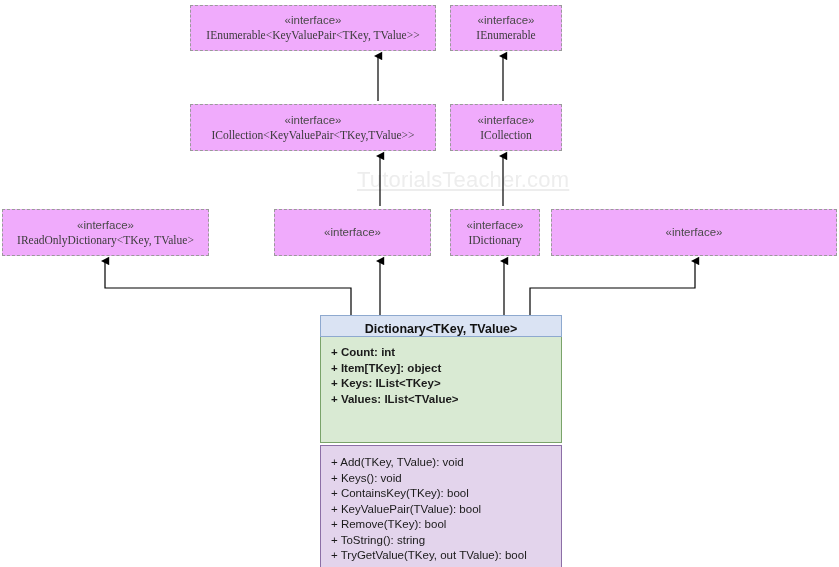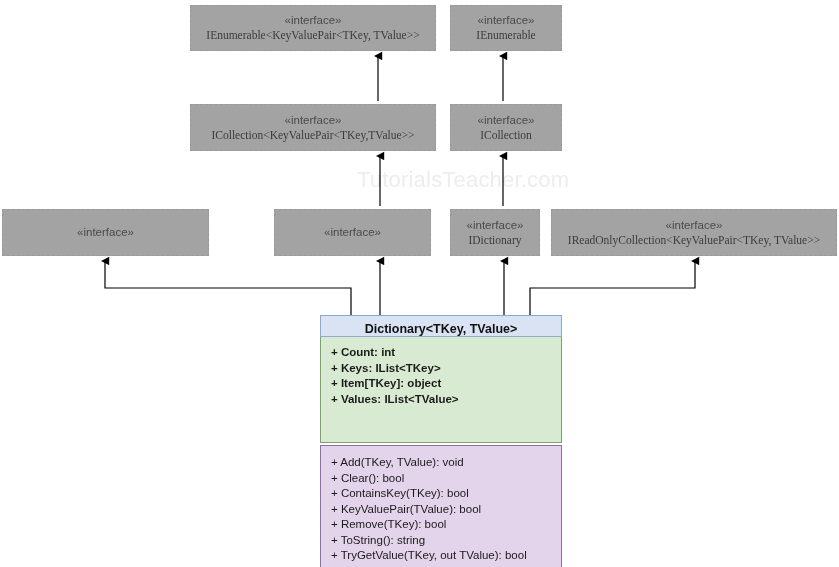--- a/index.html
+++ b/index.html
@@ -15,21 +15,21 @@
     width: 839px;
     height: 567px;
     background: #ffffff;
     overflow: hidden;
   }
 
   
   .iface {
     position: absolute;
     box-sizing: border-box;
-    background: #a3a3a3;
+    background: #f0abfc;
     border: 1px dashed #9a9a9a;
     display: flex;
     flex-direction: column;
     align-items: center;
     justify-content: center;
     text-align: center;
     color: #3b3b3b;
     font-size: 11.5px;
     line-height: 15px;
     white-space: nowrap;
@@ -92,20 +92,21 @@
   }
 
   
   .watermark {
     position: absolute;
     color: #ededed;
     font-size: 22px;
     letter-spacing: 0.2px;
     white-space: nowrap;
     user-select: none;
+    text-decoration: underline;
   }
 </style>
 </head>
 <body>
 
 <div id="diagram">
 
   <div class="watermark" style="left:357px; top:167px;">TutorialsTeacher.com</div>
 
   <svg class="links" viewBox="0 0 839 567">
@@ -147,50 +148,50 @@
     <div class="iname">ICollection&lt;KeyValuePair&lt;TKey,TValue&gt;&gt;</div>
   </div>
 
   <div class="iface" style="left:450px; top:104px; width:112px; height:47px;">
     <div class="stereo">«interface»</div>
     <div class="iname">ICollection</div>
   </div>
 
   <div class="iface" style="left:2px; top:209px; width:207px; height:47px;">
     <div class="stereo">«interface»</div>
+    <div class="iname">IReadOnlyDictionary&lt;TKey, TValue&gt;</div>
   </div>
 
   <div class="iface" style="left:274px; top:209px; width:157px; height:47px;">
     <div class="stereo">«interface»</div>
   </div>
 
   <div class="iface" style="left:450px; top:209px; width:90px; height:47px;">
     <div class="stereo">«interface»</div>
     <div class="iname">IDictionary</div>
   </div>
 
   <div class="iface" style="left:551px; top:209px; width:286px; height:47px;">
     <div class="stereo">«interface»</div>
-    <div class="iname">IReadOnlyCollection&lt;KeyValuePair&lt;TKey, TValue&gt;&gt;</div>
   </div>
 
   <div class="clsbox" style="left:320px; top:315px; width:242px;">
 
     <div class="cls-header">Dictionary&lt;TKey, TValue&gt;</div>
 
     <div class="cls-props" style="height:106px;font-weight:bold;">
       <div class="member">+ Count: int</div>
+      <div class="member">+ Item[TKey]: object</div>
       <div class="member">+ Keys: IList&lt;TKey&gt;</div>
-      <div class="member">+ Item[TKey]: object</div>
       <div class="member">+ Values: IList&lt;TValue&gt;</div>
     </div>
 
     <div class="cls-methods" style="height:130px; margin-top:2px;">
       <div class="member">+ Add(TKey, TValue): void</div>
-      <div class="member">+ Clear(): bool</div>
+      <div class="member">+ Keys(): void</div>
       <div class="member">+ ContainsKey(TKey): bool</div>
       <div class="member">+ KeyValuePair(TValue): bool</div>
       <div class="member">+ Remove(TKey): bool</div>
       <div class="member">+ ToString(): string</div>
       <div class="member">+ TryGetValue(TKey, out TValue): bool</div>
     </div>
   </div>
 
 </div>
 

